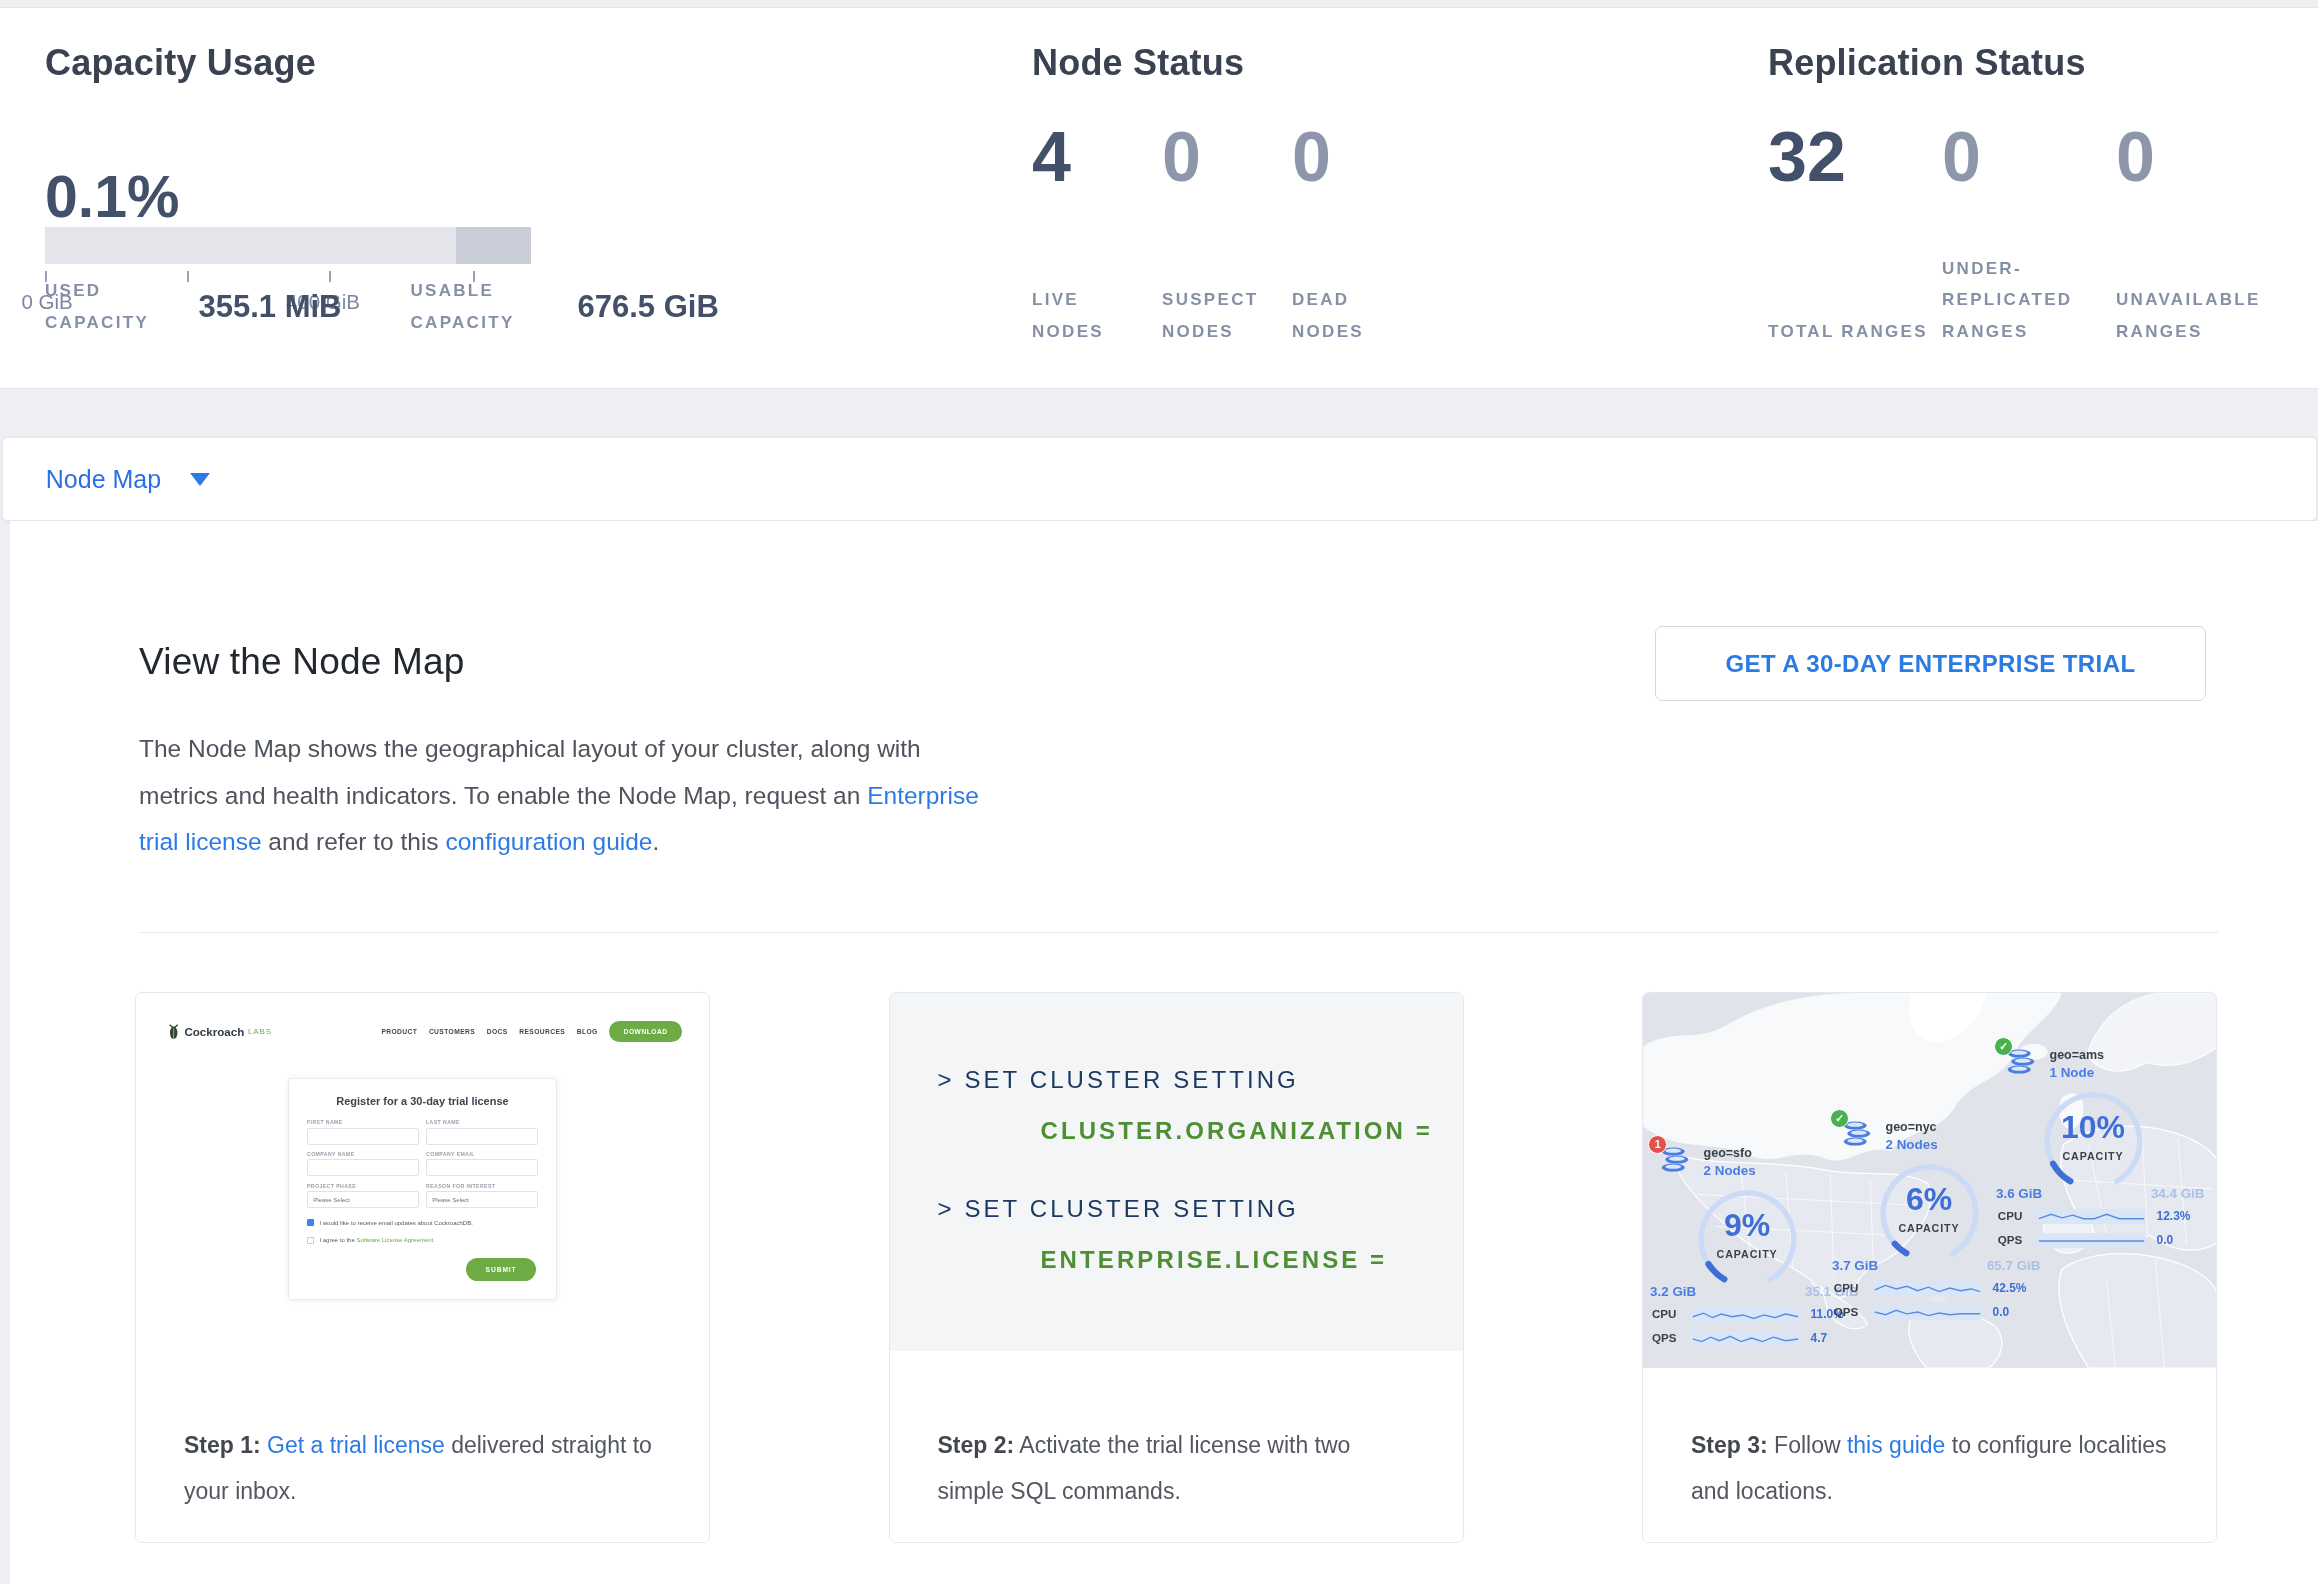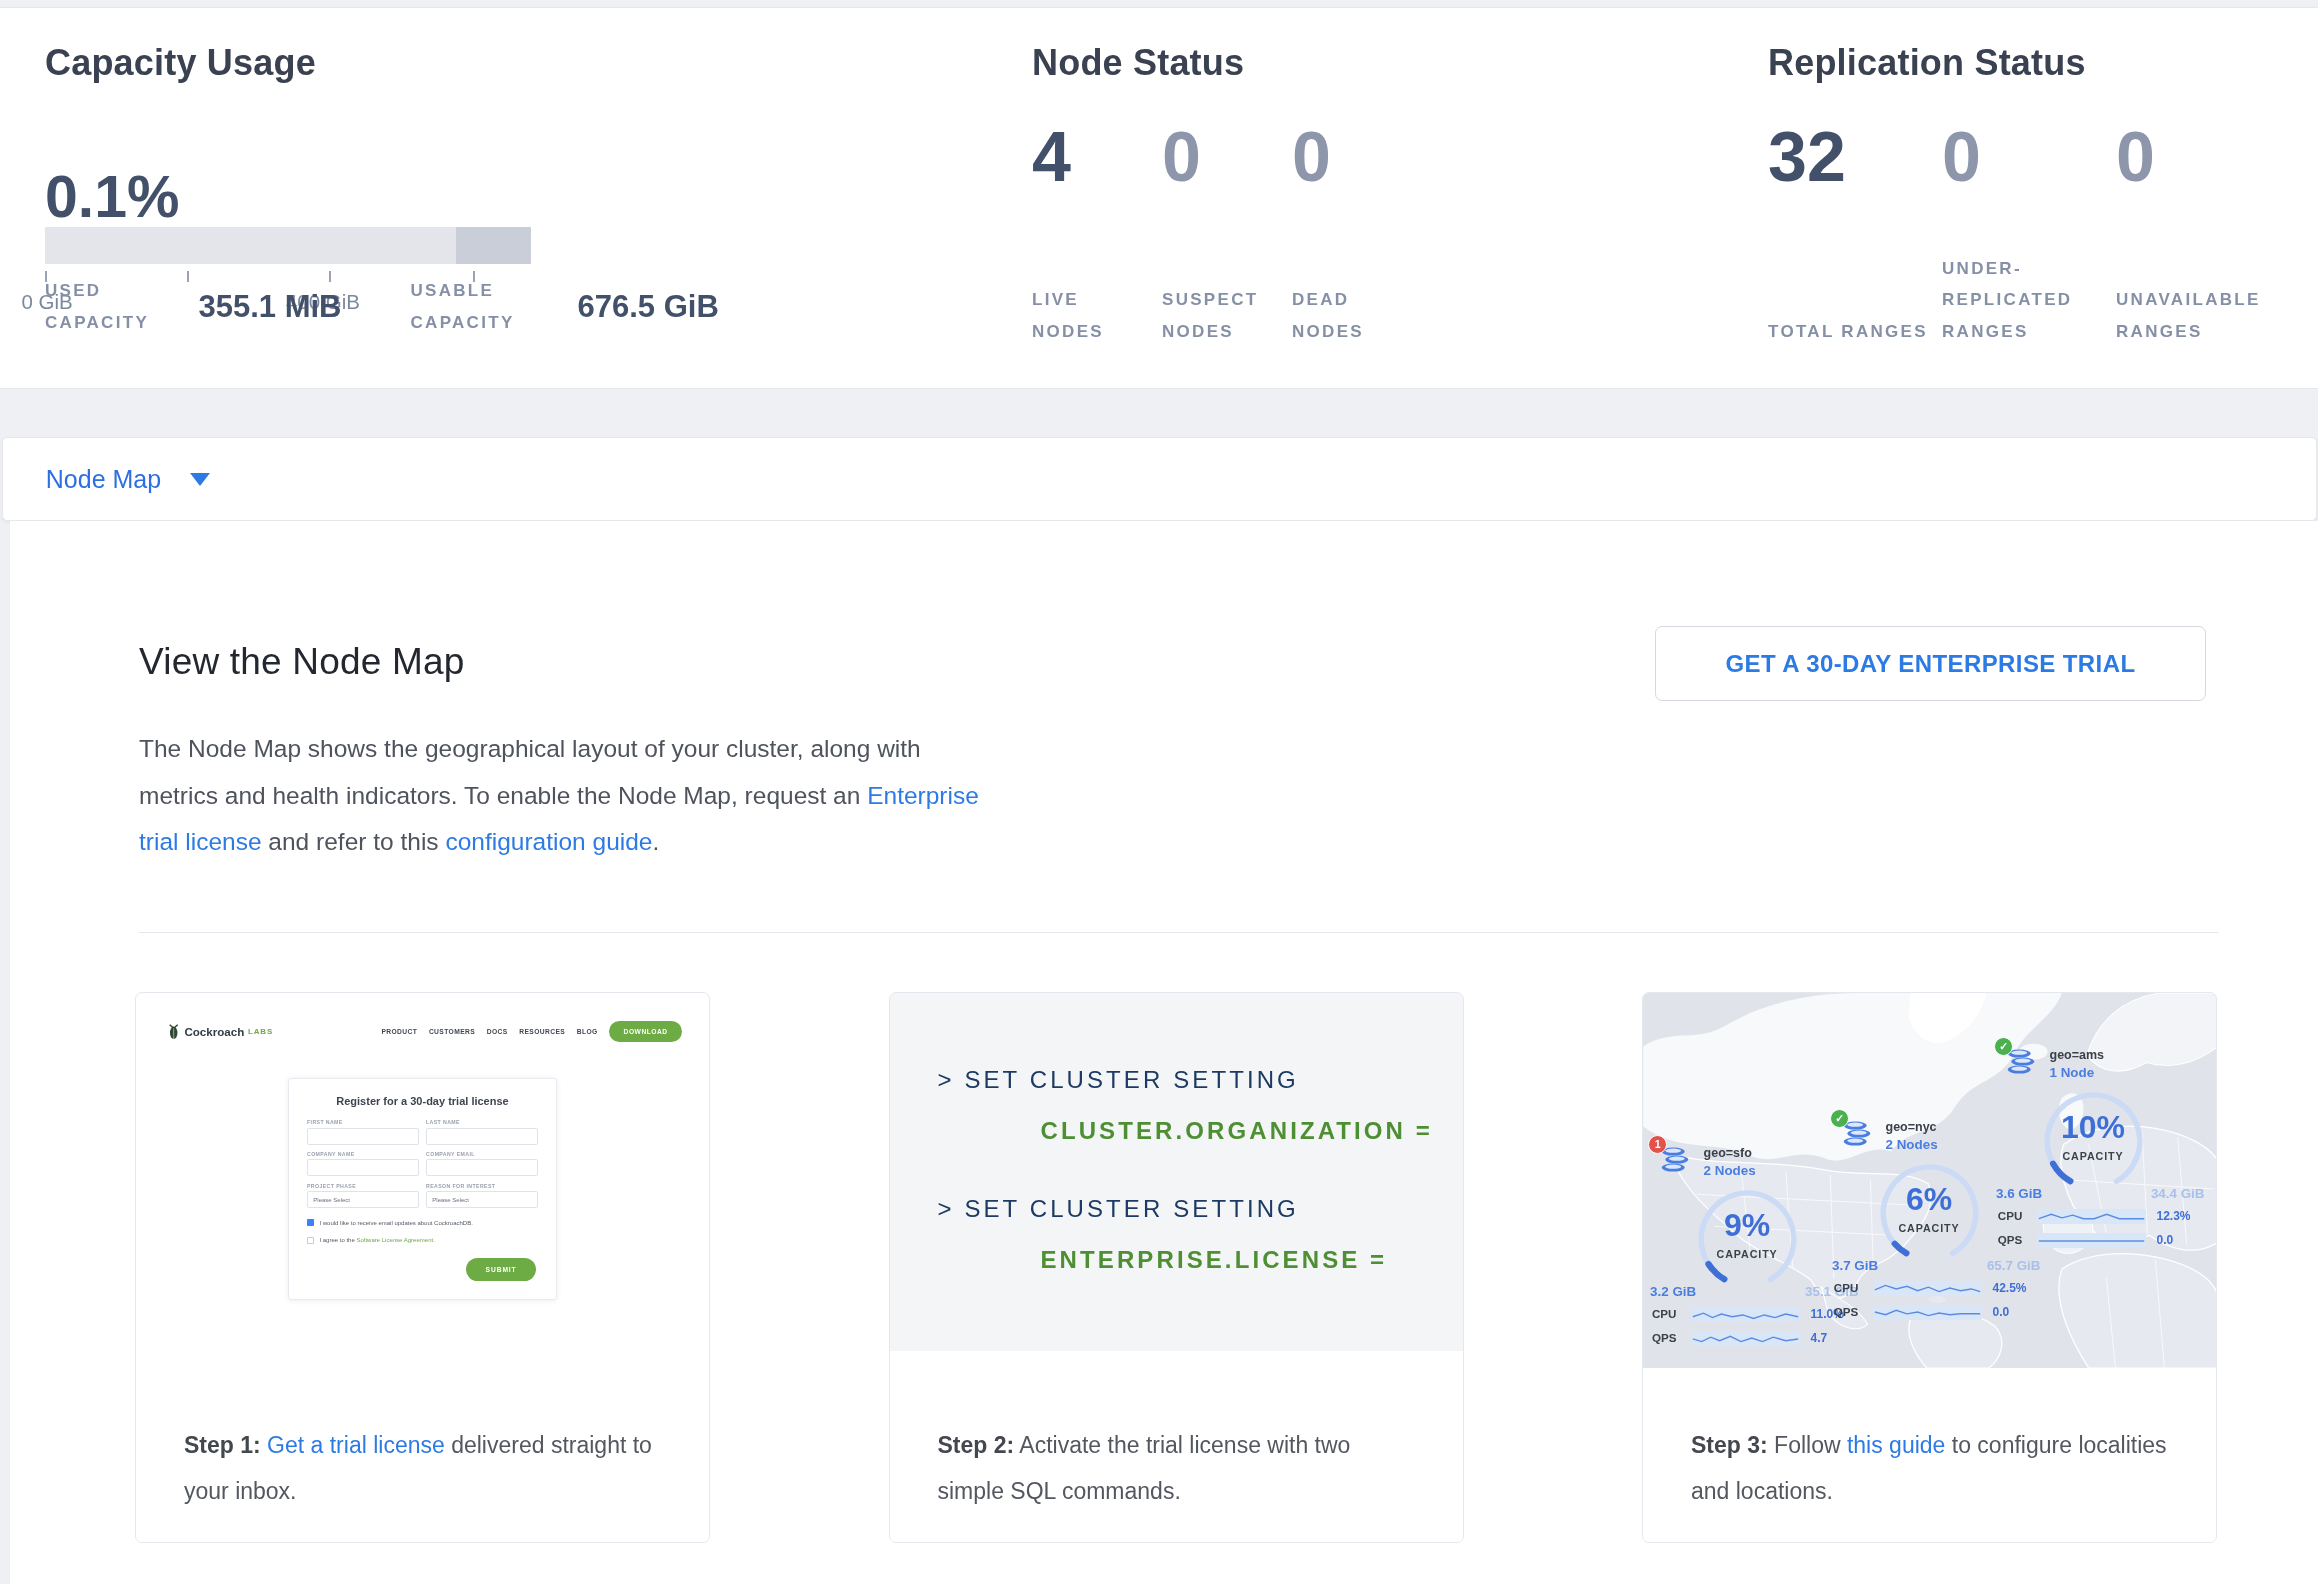--- a/index.html
+++ b/index.html
@@ -89,21 +89,21 @@
   .card-caption{ position:absolute; left:0; right:0; bottom:0; height:143px; padding:23px 48px 0 48px;
     font-size:23px; line-height:2.0; color:#53575f; background:#fff; }
   .card-caption b{ color:#43474e; }
 
   
   .shot{ position:absolute; left:18px; right:18px; top:16px; height:382px; background:#fff; }
   .mini-head{ display:flex; align-items:center; padding:12.5px 9px 0 12.5px; }
   .mini-logo{ display:flex; align-items:center; }
   .mini-bug{ width:13.4px; height:17px; }
   .mini-logo-name{ font-size:11.6px; font-weight:700; color:#333c45; margin-left:4.5px; }
-  .mini-logo-suffix{ font-size:8px; font-weight:700; color:#6dab45; letter-spacing:0.9px; margin-left:3.6px; }
+  .mini-logo-suffix{ font-size:8px; font-weight:400; color:#6dab45; letter-spacing:0.9px; margin-left:3.6px; }
   .mini-nav{ display:flex; margin-left:auto; align-items:center; }
   .mini-nav-item{ font-size:6.7px; font-weight:700; color:#3f4750; letter-spacing:0.4px; margin-right:11.6px; }
   .mini-dl{ background:#6dab45; color:#fff; font-size:6.7px; font-weight:700; letter-spacing:0.5px;
     border-radius:10.7px; padding:7.1px 14.3px; }
   .mini-form{ width:269px; margin:36px auto 0; border:0.9px solid #e7eaee; border-radius:3.6px;
     background:#fff; box-shadow:0 0.9px 5.3px rgba(90,100,120,.10); padding:16px 18px 14.3px; }
   .mini-form-title{ text-align:center; font-size:11px; font-weight:700; color:#3d4450; }
   .mini-grid{ display:grid; grid-template-columns:1fr 1fr; column-gap:7.1px; row-gap:6.2px; margin-top:11.6px; }
   .mini-field-label{ font-size:5.2px; font-weight:700; letter-spacing:0.4px; color:#9aa1ad; margin-bottom:2.7px; }
   .mini-input{ height:17px; border:0.9px solid #dfe2e8; border-radius:1.8px; background:#fff; }

